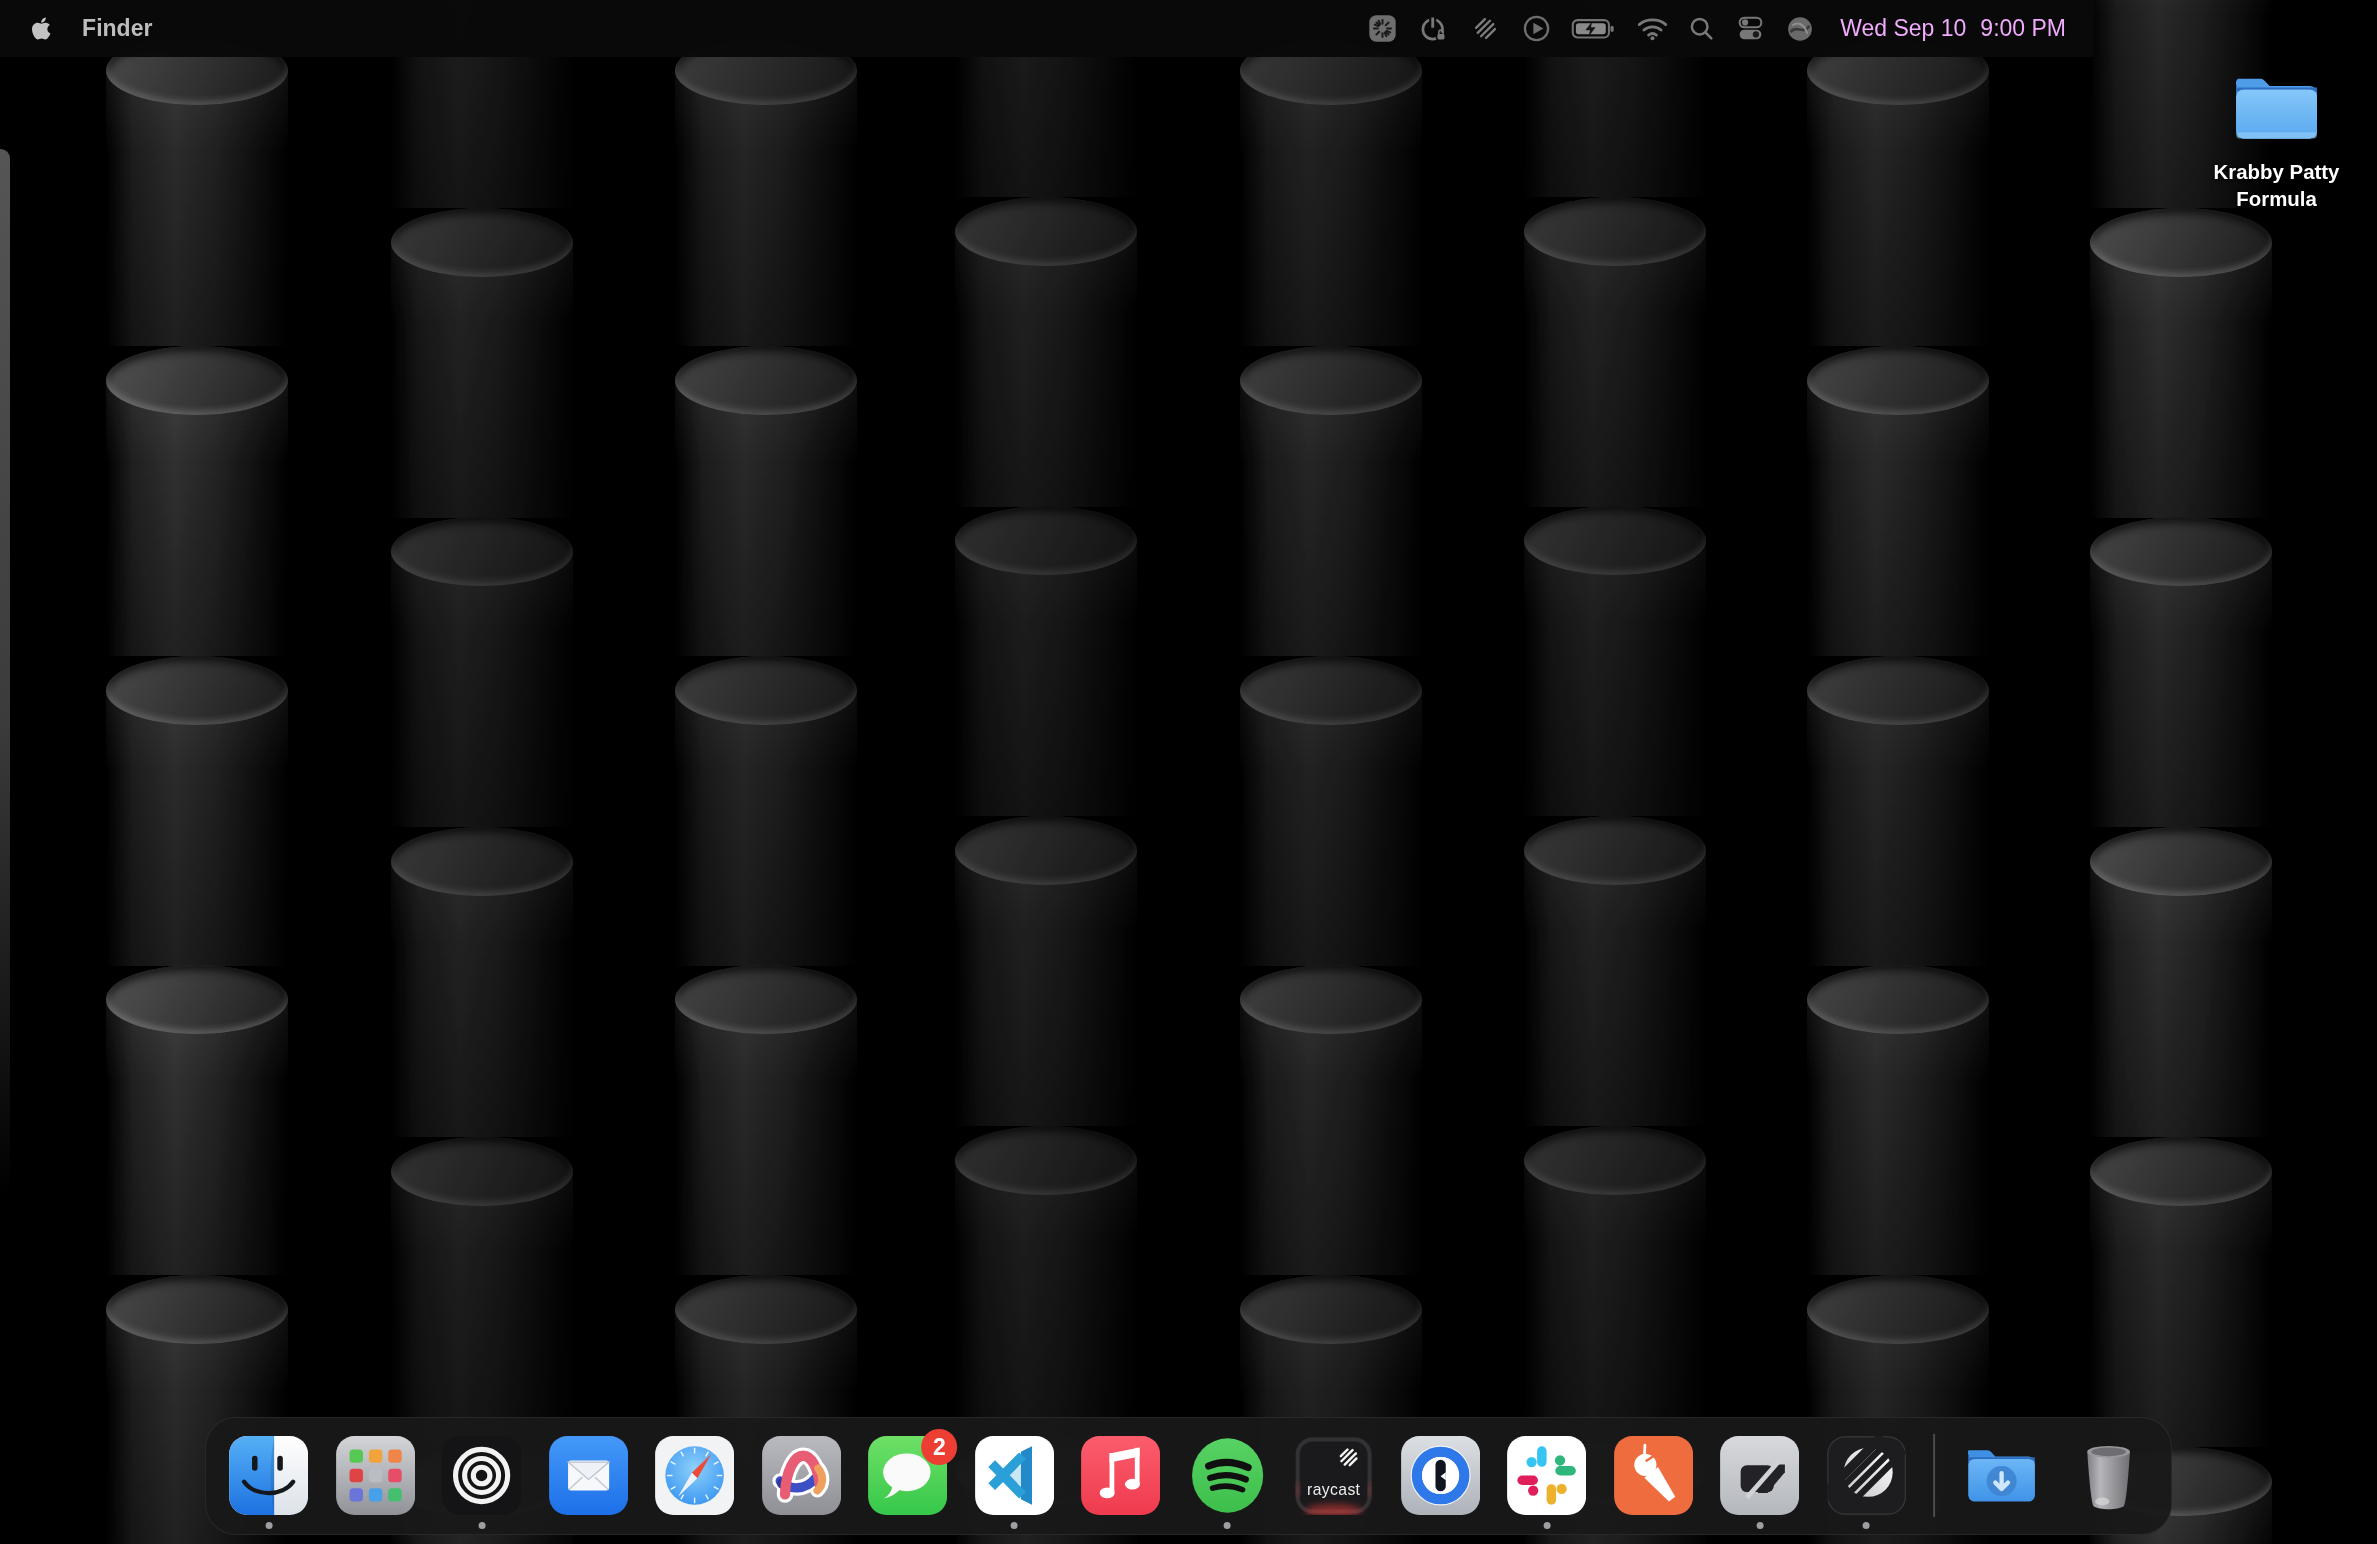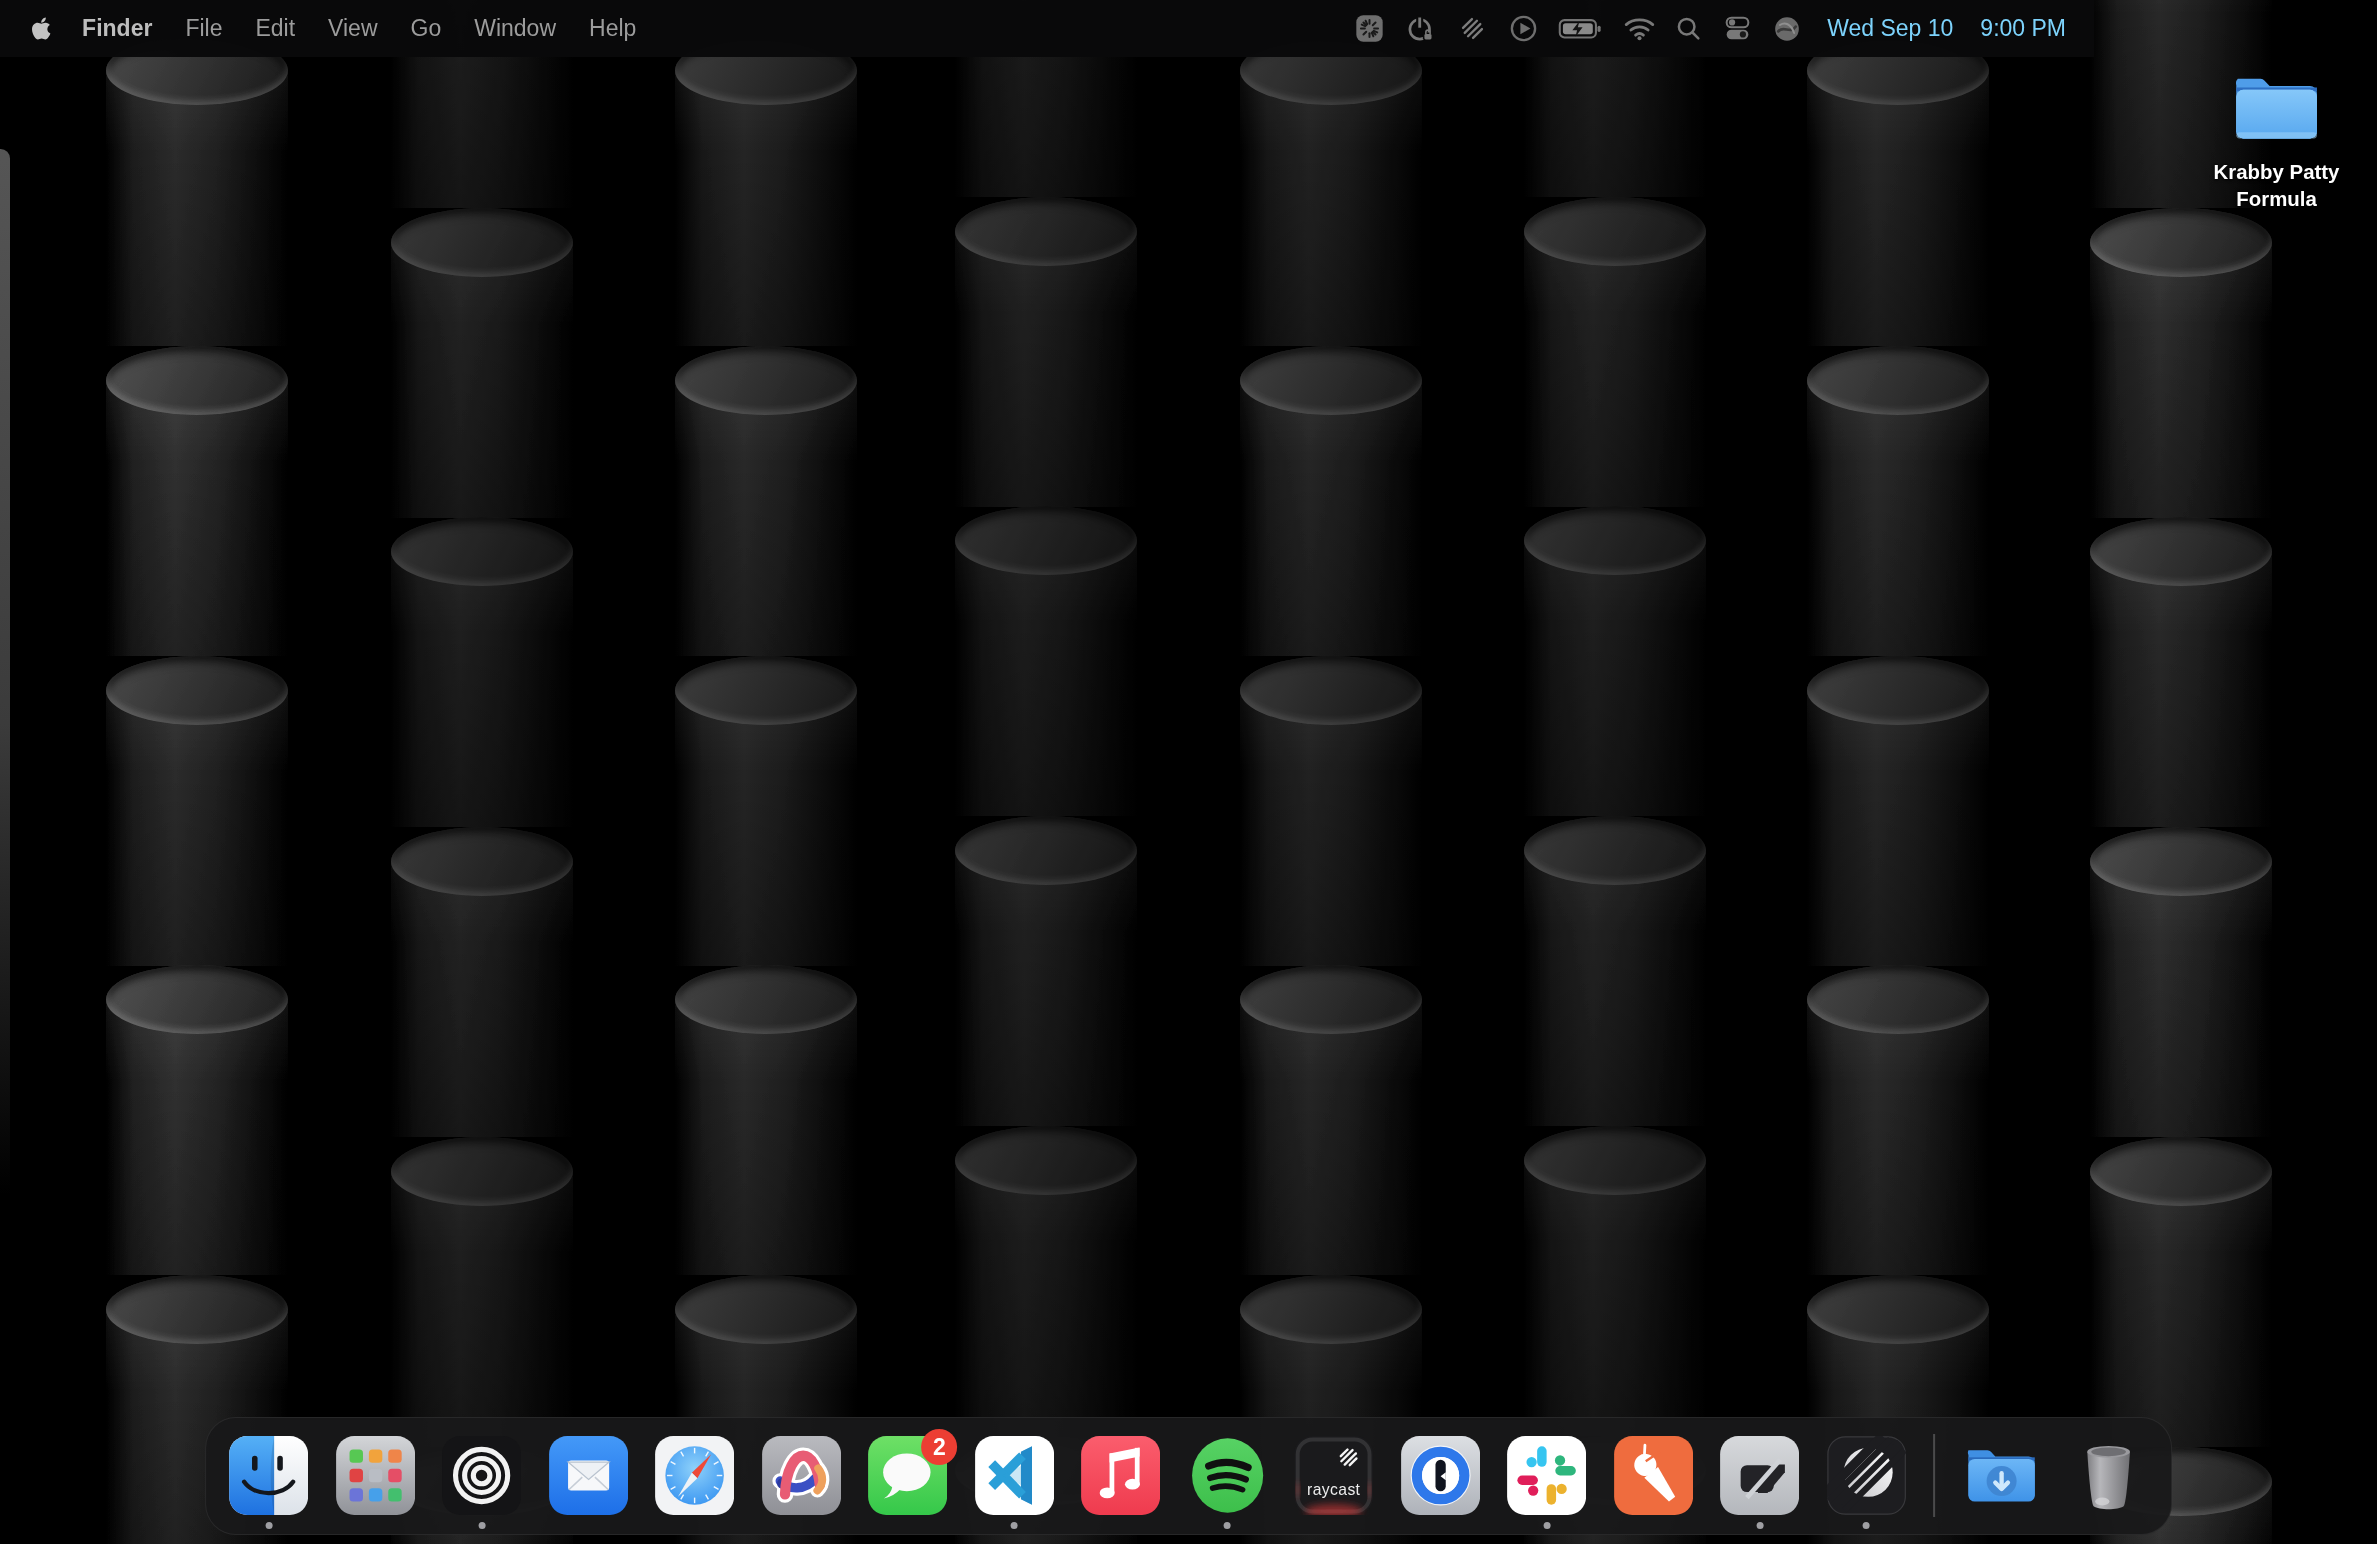--- a/index.html
+++ b/index.html
@@ -26,21 +26,21 @@
   
   #menubar { position:absolute; top:0; left:0; width:2094px; height:57px;
     background:rgba(9,9,10,.97); display:flex; align-items:center;
     padding:0 28px 0 31px; z-index:20; color:#9c9c9c; font-size:23px; }
   #menubar .apple { width:23.6px; height:27px; margin-right:11px; display:flex; align-items:center; }
   .menu-item { padding:0 16.5px; line-height:57px; white-space:nowrap; color:#9c9c9c; }
   .menu-item.appname { font-weight:700; color:#bdbdbd; }
   #menubar-right { margin-left:auto; display:flex; align-items:center; gap:19px; }
   .status-icon { display:flex; align-items:center; justify-content:center; height:35px; }
   .status-icon svg { display:block; }
-  #menubar-clock { display:flex; align-items:center; gap:27px; color:#7dd3fc; margin-left:6.3px; }
+  #menubar-clock { display:flex; align-items:center; gap:14px; color:#f0abfc; margin-left:6.3px; }
 
   
   #desktop-folder { position:absolute; left:2182px; top:66px; width:189px; text-align:center; z-index:5; cursor:default; }
   #desktop-folder svg { display:block; margin:0 auto; }
   #desktop-folder .flabel { margin-top:14px; color:#fff; font-size:20.4px; font-weight:700; line-height:27px;
     text-shadow:0 0.8px 3.1px rgba(0,0,0,.95), 0 0 1.6px rgba(0,0,0,.8); }
 
   
   #dock { position:absolute; left:50%; transform:translateX(-50%); bottom:9.4px;
     height:118px; display:flex; align-items:center; gap:27.5px; padding:0 23.6px;
@@ -253,21 +253,20 @@
     </div>
   </div>
 
 <div id="menubar">
   <span class="apple">
     <svg width="20.4" height="25" viewBox="0 0 384 512">
         <path fill="#c2c2c2" d="M318.7 268.7c-.2-36.7 16.4-64.4 50-84.8-18.8-26.9-47.2-41.7-84.7-44.6-35.5-2.8-74.3 20.7-88.5 20.7-15 0-49.4-19.7-76.4-19.7C63.3 141.2 4 184.8 4 273.5c0 26.2 4.8 53.3 14.4 81.2 12.8 36.7 59 126.7 107.2 125.2 25.2-.6 43-17.9 75.8-17.9 31.8 0 48.3 17.9 76.4 17.9 48.6-.7 90.4-82.5 102.6-119.3-65.2-30.7-61.7-90-61.7-91.9zm-56.6-164.2c27.3-32.4 24.8-61.9 24-72.5-24.1 1.4-52 16.4-67.9 34.9-17.5 19.8-27.8 44.3-25.6 71.9 26.1 2 49.9-11.4 69.5-34.3z"></path>
       </svg>
   </span>
   <span class="menu-item appname">Finder</span>
-  <span id="menubar-menus"><span class="menu-item">File</span><span class="menu-item">Edit</span><span class="menu-item">View</span><span class="menu-item">Go</span><span class="menu-item">Window</span><span class="menu-item">Help</span></span>
 
   <span id="menubar-right">
     <span class="status-icon">
       <svg width="31" height="31" viewBox="0 0 40 40">
         <rect x="3" y="3" width="34" height="34" rx="9" fill="#6e6e6e"></rect>
         <g stroke="#1a1a1a" stroke-width="2.6" stroke-linecap="round">
           <line x1="20" y1="9" x2="20" y2="14"></line>
             <line x1="20" y1="26" x2="20" y2="31"></line>
           <line x1="9" y1="20" x2="14" y2="20"></line>
             <line x1="26" y1="20" x2="31" y2="20"></line>

